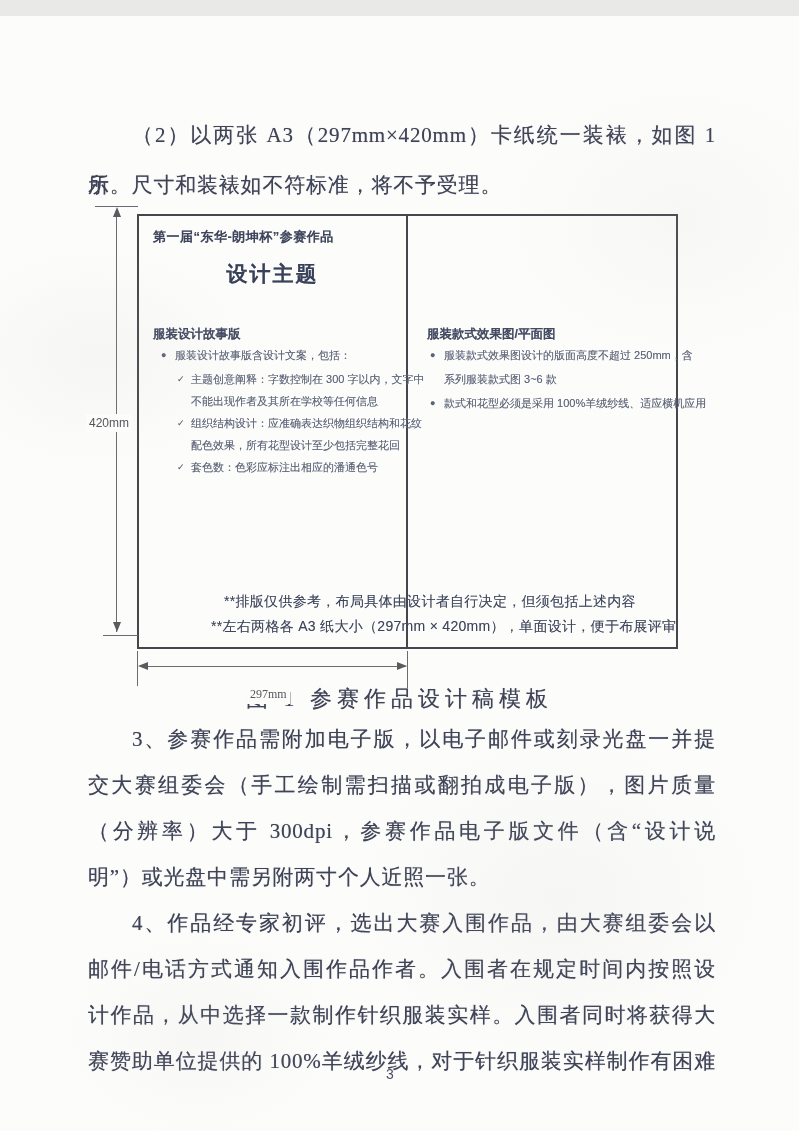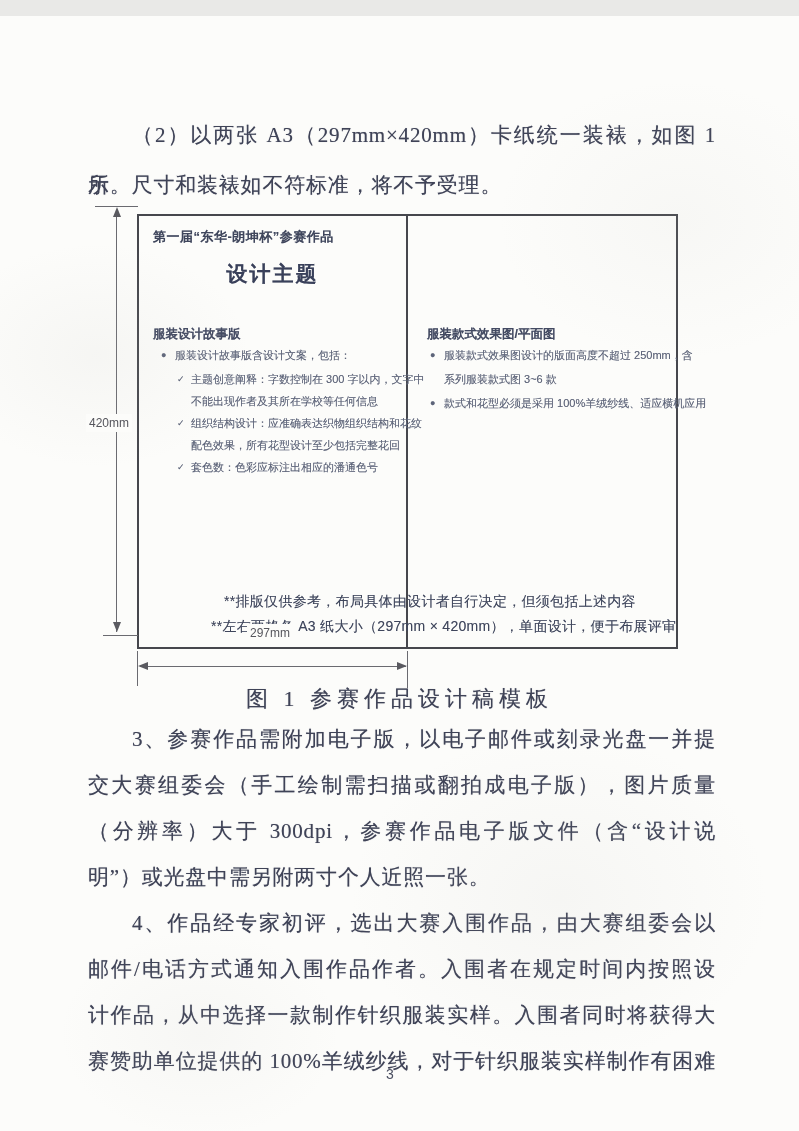--- a/index.html
+++ b/index.html
@@ -69,21 +69,21 @@
   .arr-up{ left:113px; top:191px; border-left:4px solid transparent; border-right:4px solid transparent; border-bottom:10px solid #5a5a60; }
   .arr-dn{ left:113px; top:606px; border-left:4px solid transparent; border-right:4px solid transparent; border-top:10px solid #5a5a60; }
   .arr-lf{ left:138px; top:646px; border-top:4px solid transparent; border-bottom:4px solid transparent; border-right:10px solid #5a5a60; }
   .arr-rt{ left:397px; top:646px; border-top:4px solid transparent; border-bottom:4px solid transparent; border-left:10px solid #5a5a60; }
   .dim-label{
     position:absolute; background:#fcfcfa; padding:2px 3px; z-index:2;
     font-family:"Liberation Sans","DejaVu Sans",sans-serif;
     font-size:12px; color:#55555c;
   }
   .dim-420{ left:86px;  top:398px; }
-  .dim-297{ left:247px; top:608px; }
+  .dim-297{ left:247px; top:669px;font-family:Liberation Serif, serif; }
 </style>
 </head>
 <body>
 
 <div class="page">
 
   <div class="body-para" id="para2" style="top:94px">
     <div class="bline ind">（2）以两张 A3（297mm×420mm）卡纸统一装裱，如图 1 所</div>
     <div class="bline end">示。尺寸和装裱如不符标准，将不予受理。</div>
   </div>

